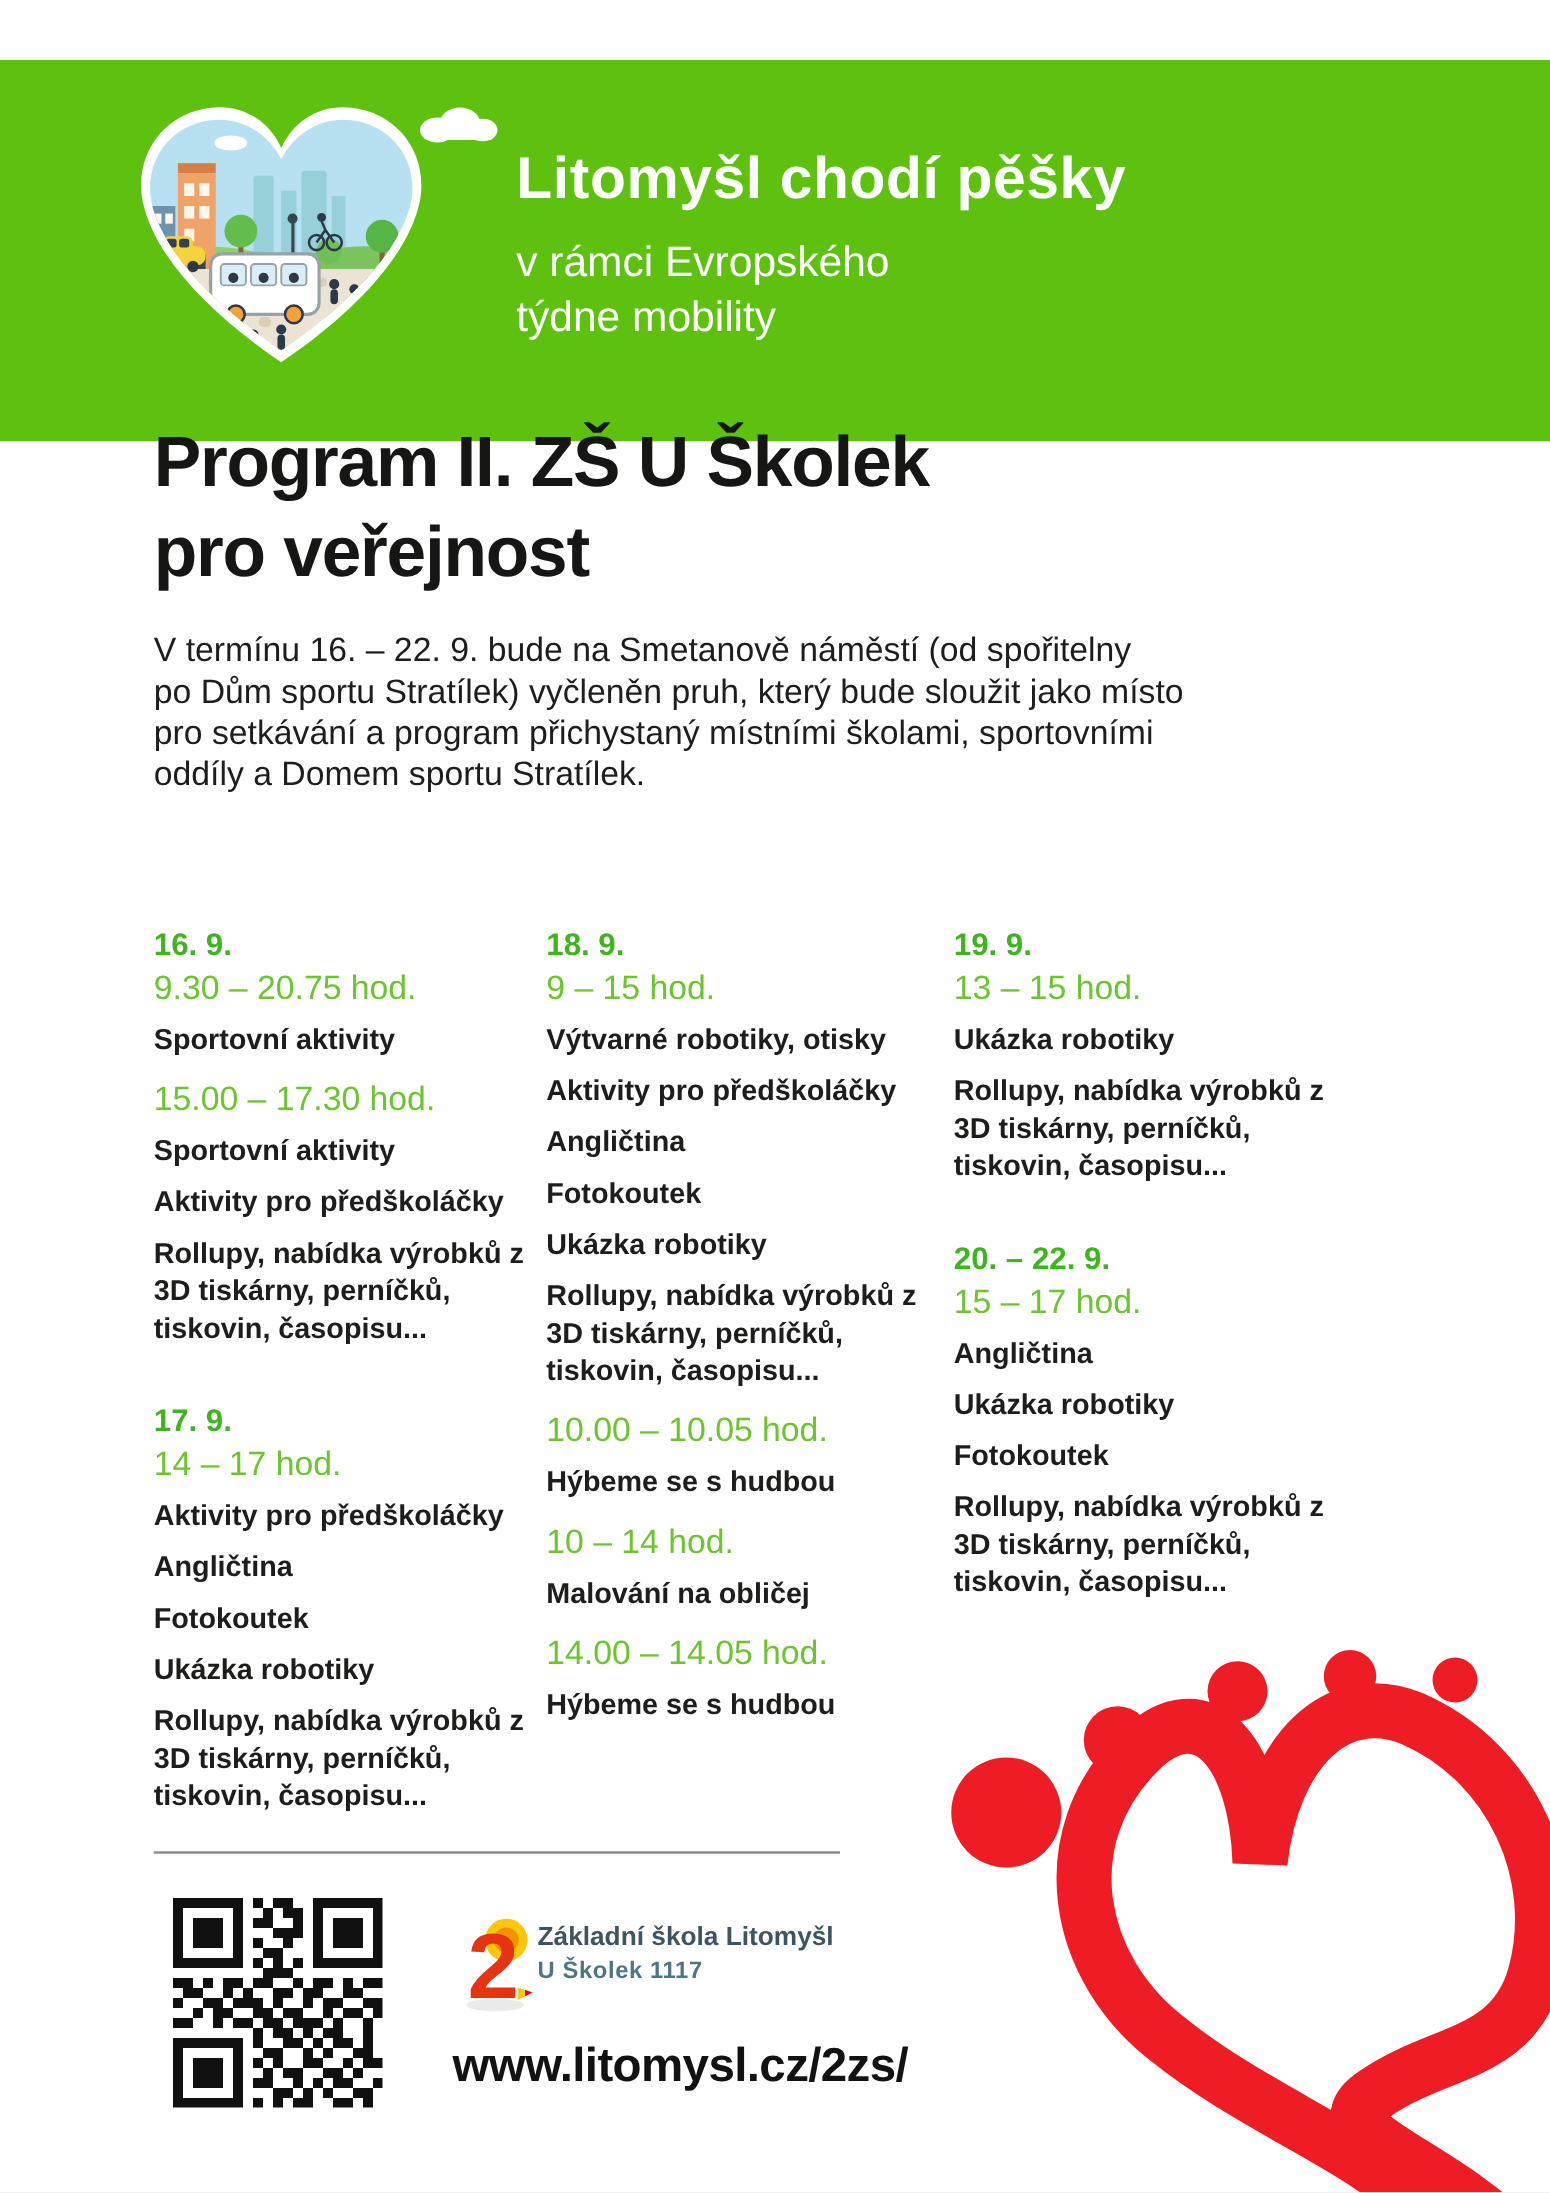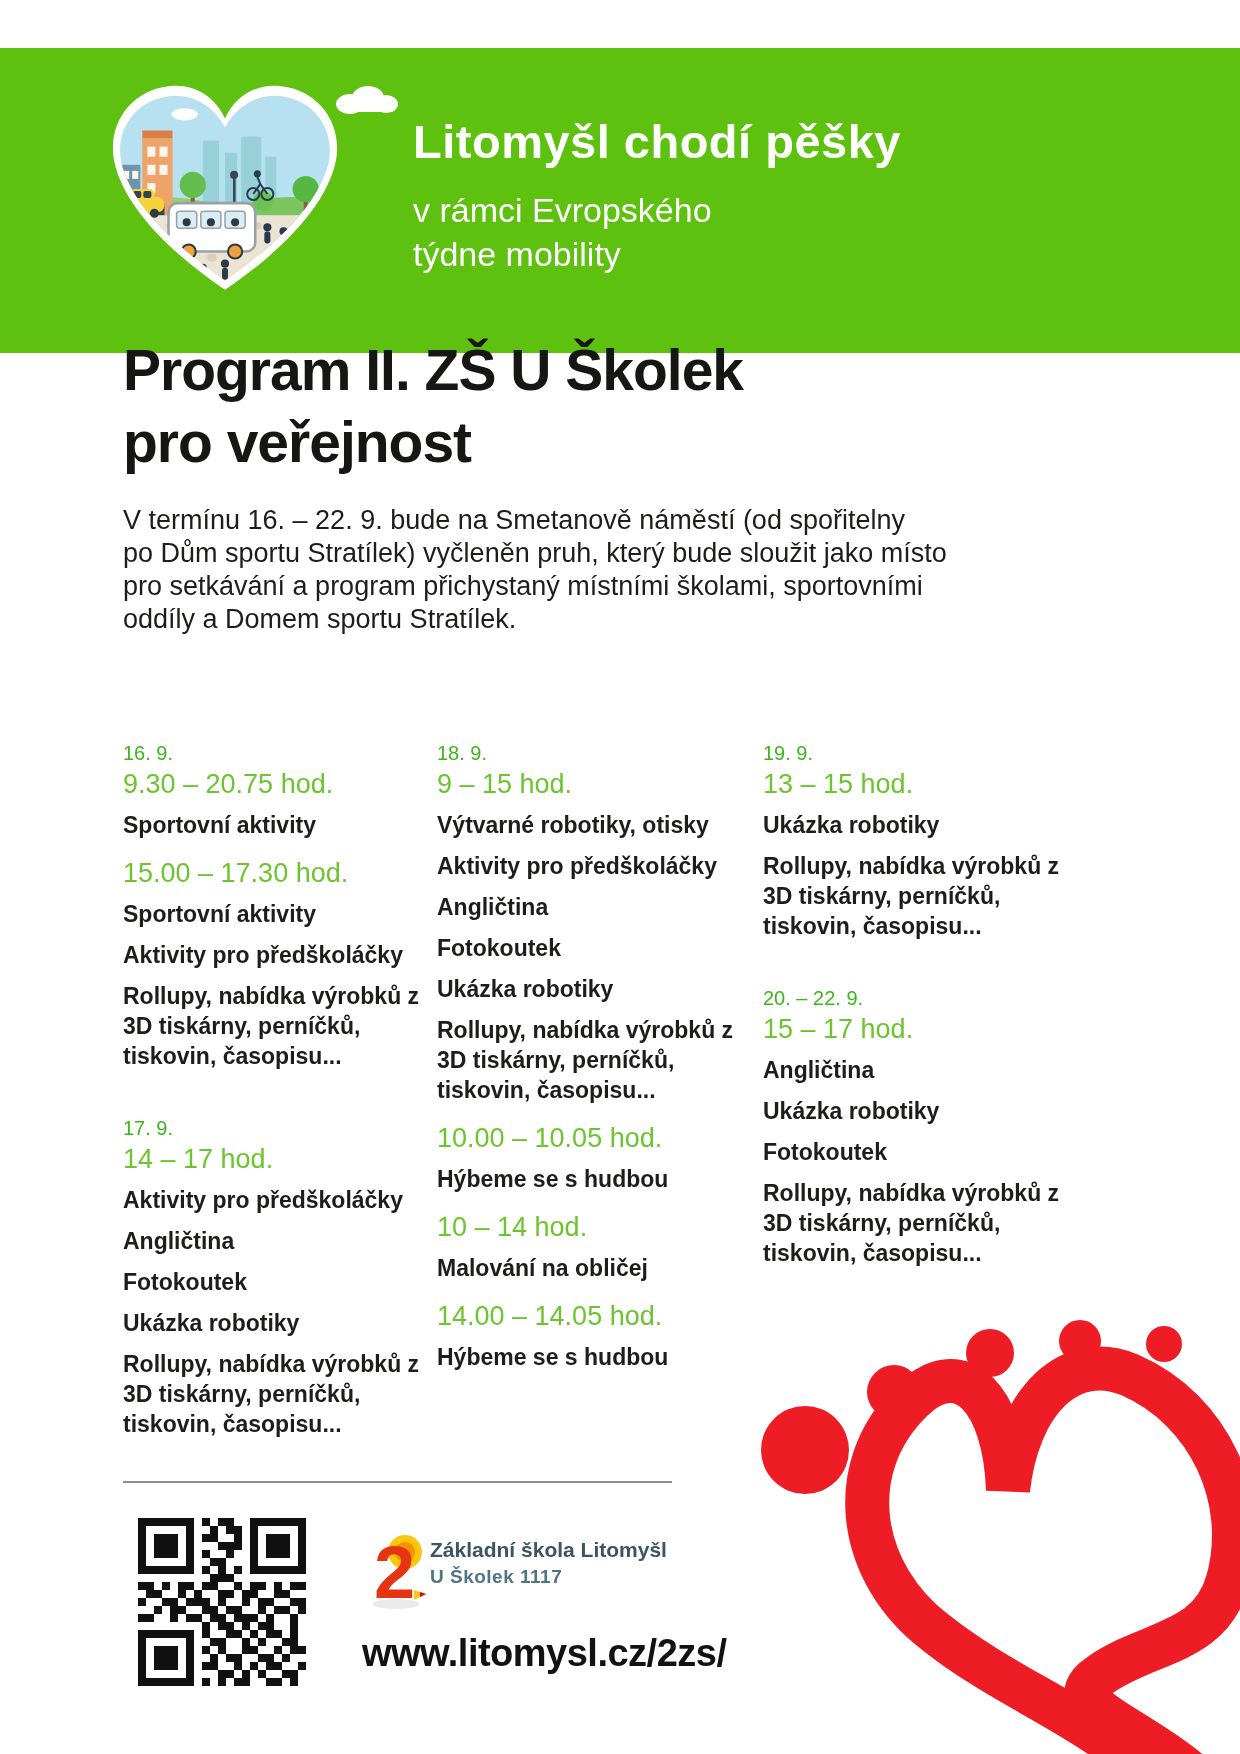--- a/index.html
+++ b/index.html
@@ -40,21 +40,21 @@
     position:absolute;left:123px;top:504px;width:860px;
     font-size:27px;line-height:33px;font-weight:400;color:#1d1d1b;
     white-space:pre-line;
   }
   
   .col{position:absolute;top:742px;}
   .col1{left:123px;width:308px;}
   .col2{left:437px;width:318px;}
   .col3{left:763px;width:300px;}
   .sec{margin-bottom:46px;}
-  .date{font-size:20px;font-weight:400;color:var(--date-green,#3db51c);margin-bottom:4px;}
+  .date{font-size:25px;font-weight:700;color:var(--date-green,#3db51c);margin-bottom:4px;}
   .time{font-size:27px;font-weight:400;color:var(--time-green,#6cc42e);margin:18px 0 10px;}
   .date + .time{margin-top:2px;}
   .item{font-size:23px;font-weight:700;color:#1d1d1b;line-height:30px;margin-bottom:11px;}
   
   .divider{position:absolute;left:123px;top:1481px;width:549px;height:2px;background:#8d8d8d;}
   .qr{position:absolute;left:138px;top:1518px;width:168px;height:168px;}
   .qr svg{display:block;}
   .logo-svg{position:absolute;left:368px;top:1528px;width:64px;height:84px;}
   .logo-name{position:absolute;left:430px;top:1538px;font-size:21px;font-weight:700;
     color:var(--logo-name-color,#3c5564);}

